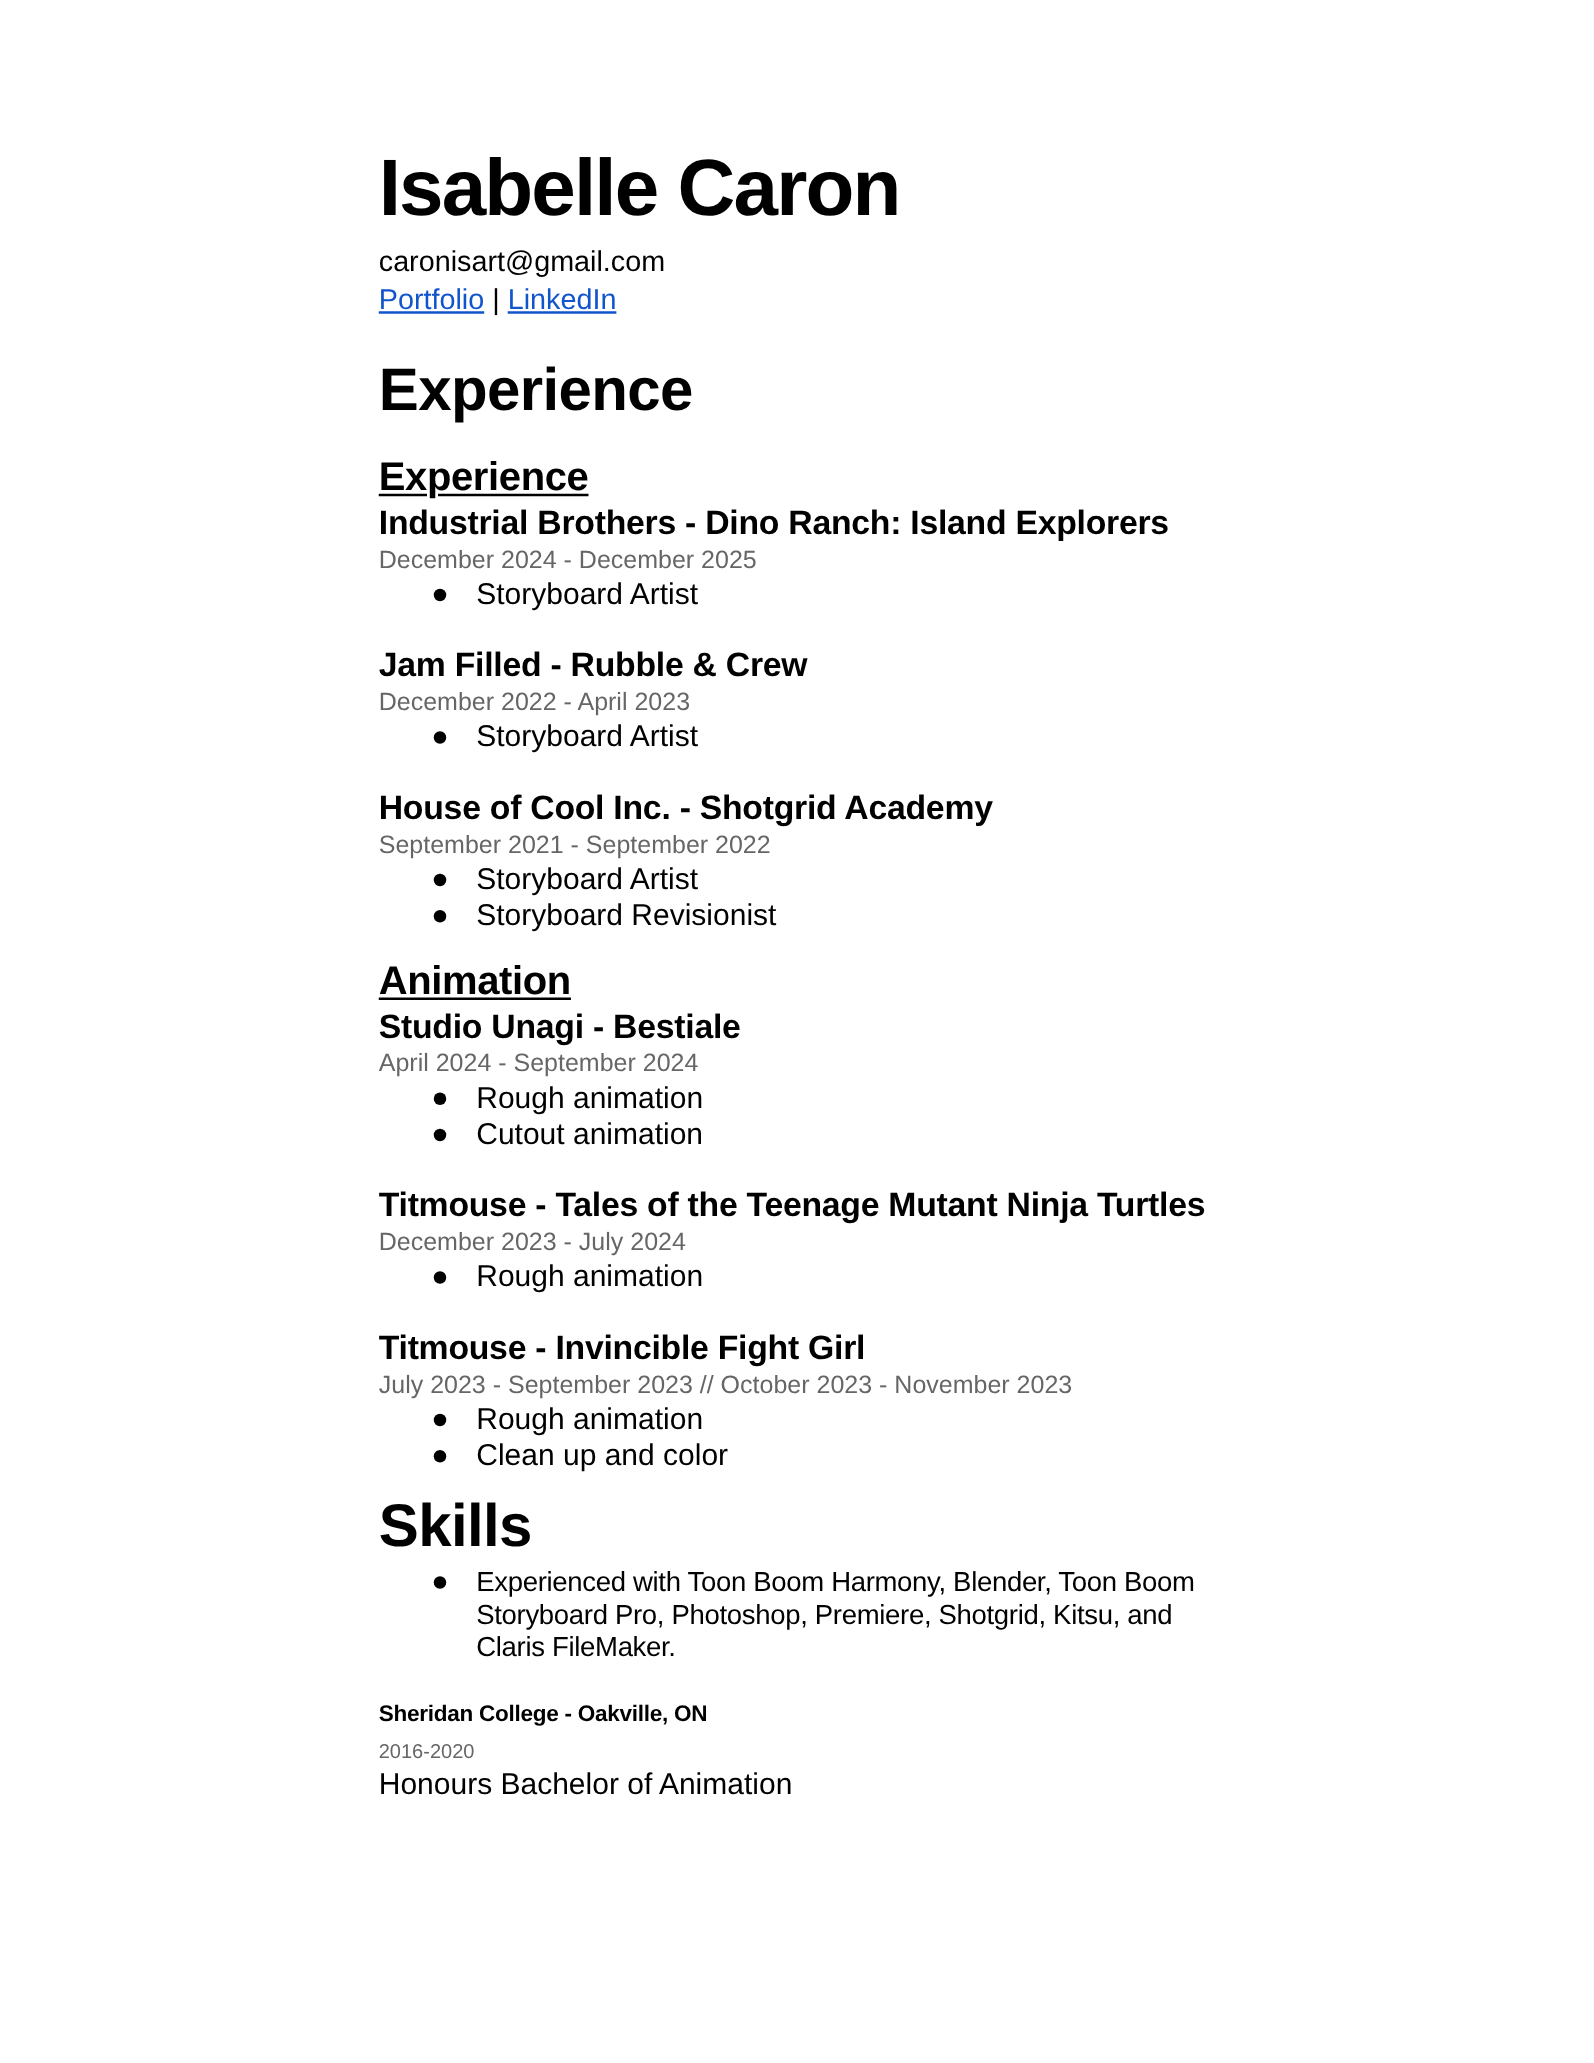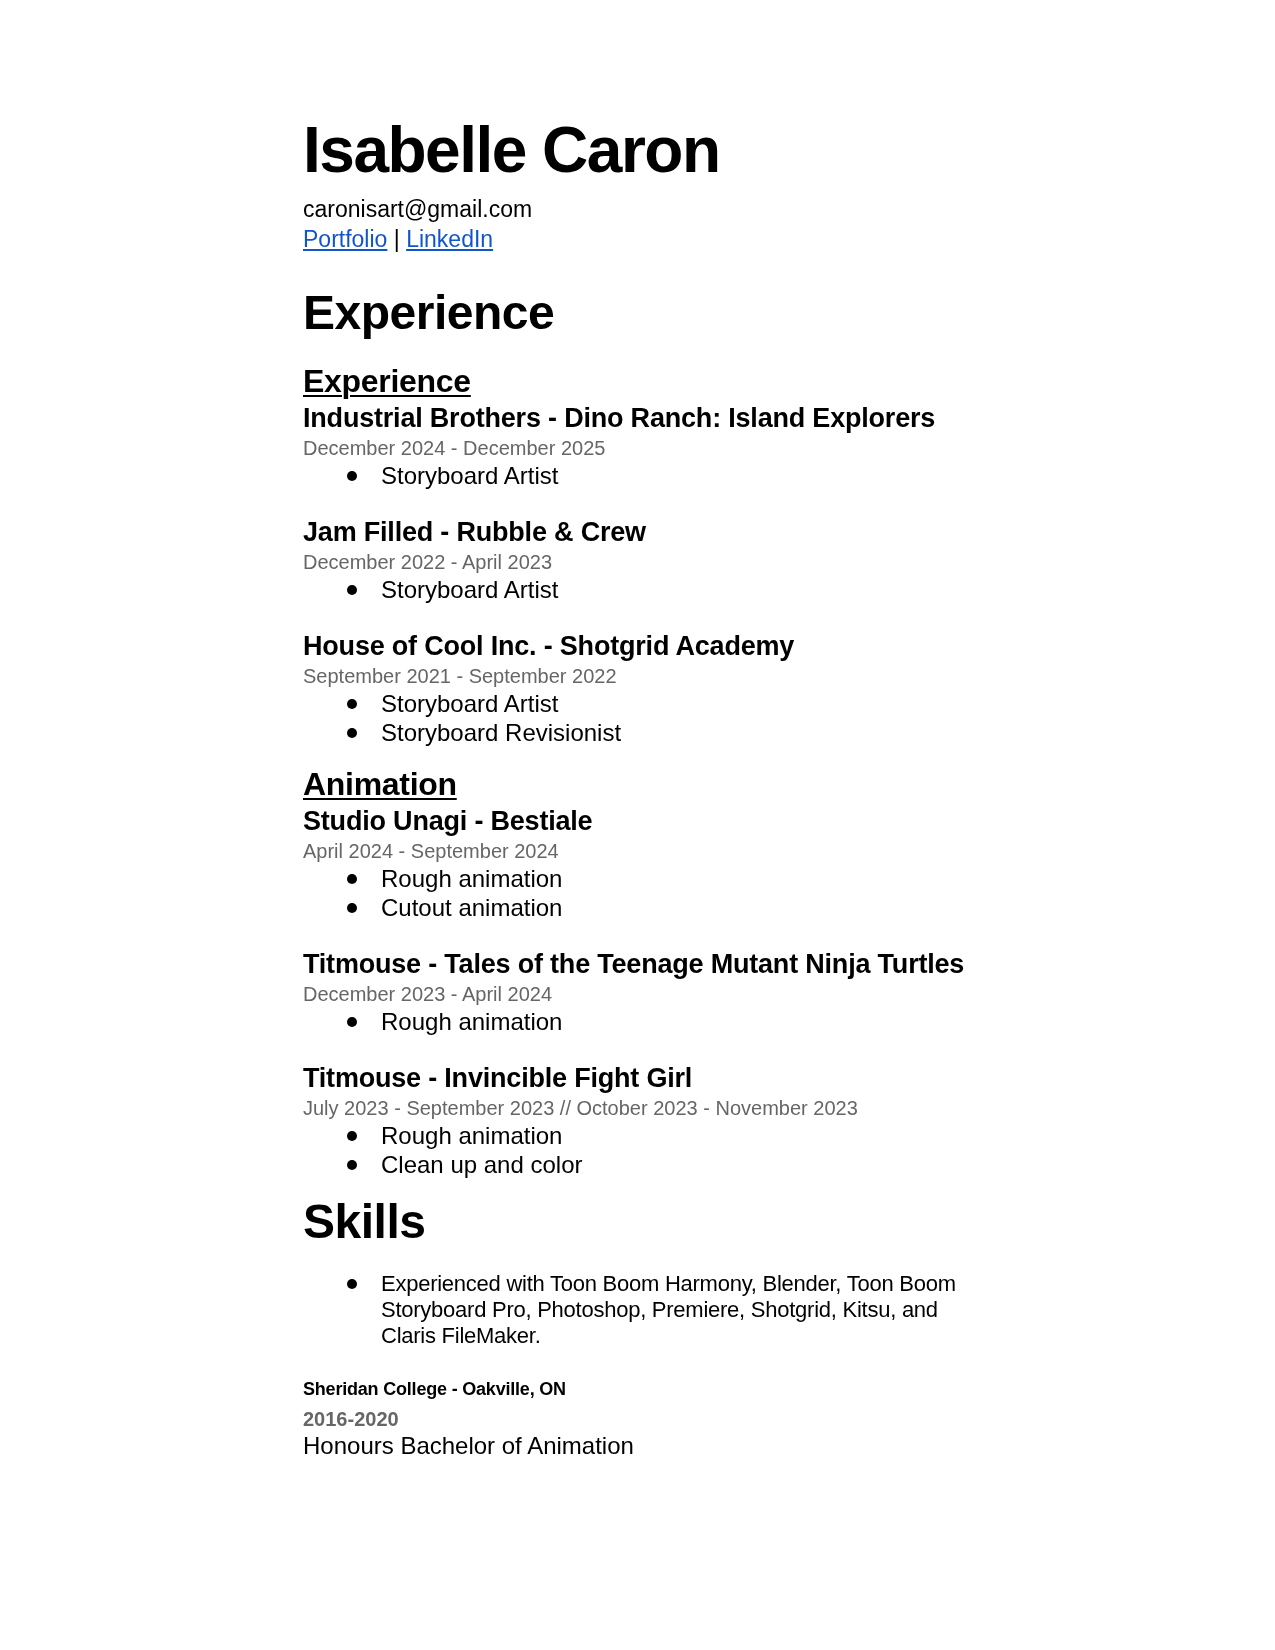--- a/index.html
+++ b/index.html
@@ -48,27 +48,27 @@
   .job-dates{font-size:20px;line-height:25px;margin:2px 0 0 0;color:var(--muted);}
   ul.blist{list-style:none;margin:0;padding:0;}
   ul.blist li{
     position:relative;padding-left:78px;font-size:24px;line-height:29px;
   }
   .dot{
     position:absolute;left:44px;top:10px;width:10px;height:10px;border-radius:50%;
     background:var(--text);display:inline-block;
   }
   
-  ul.blist.skills{margin-top:18px;}
+  ul.blist.skills{}
   ul.blist.skills li{font-size:22px;line-height:26px;letter-spacing:-0.25px;max-width:778px;}
   ul.blist.skills .dot{top:8px;}
   
   .edu{margin-top:24px;}
   .edu-school{font-size:18px;font-weight:700;line-height:32px;margin:0;letter-spacing:-0.2px;}
-  .edu-dates{font-size:20px;line-height:25px;margin:2px 0 0 0;color:var(--muted);font-weight:bold;}
+  .edu-dates{font-size:16px;line-height:25px;margin:2px 0 0 0;color:var(--muted);}
   .edu-degree{font-size:24px;line-height:28px;margin:0;}
 </style>
 </head>
 <body>
 
 <div class="page">
 
   <h1 class="name">Isabelle Caron</h1>
   <p class="email">caronisart@gmail.com</p>
   <p class="links">
@@ -115,21 +115,21 @@
       <p class="job-title">Studio Unagi - Bestiale</p>
       <p class="job-dates">April 2024 - September 2024</p>
       <ul class="blist">
         <li><span class="dot"></span><span>Rough animation</span></li>
         <li><span class="dot"></span><span>Cutout animation</span></li>
       </ul>
     </div>
 
     <div class="job">
       <p class="job-title">Titmouse - Tales of the Teenage Mutant Ninja Turtles</p>
-      <p class="job-dates">December 2023 - April 2024</p>
+      <p class="job-dates">December 2023 - July 2024</p>
       <ul class="blist">
         <li><span class="dot"></span><span>Rough animation</span></li>
       </ul>
     </div>
 
     <div class="job">
       <p class="job-title">Titmouse - Invincible Fight Girl</p>
       <p class="job-dates">July 2023 - September 2023 // October 2023 - November 2023</p>
       <ul class="blist">
         <li><span class="dot"></span><span>Rough animation</span></li>

